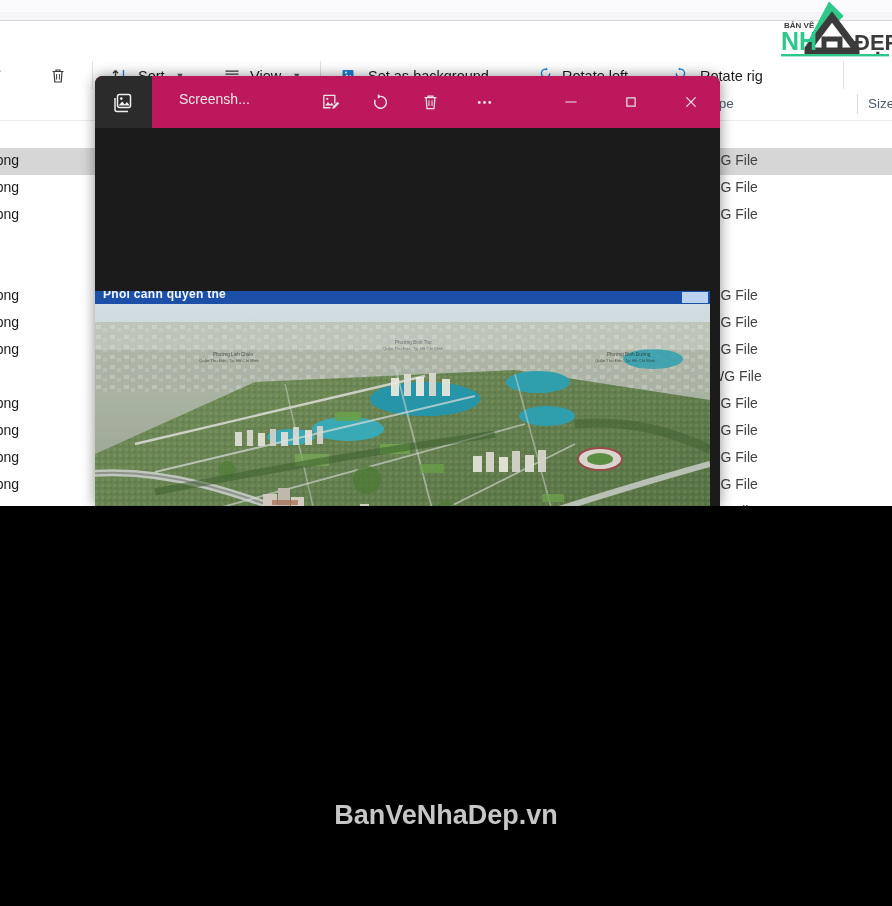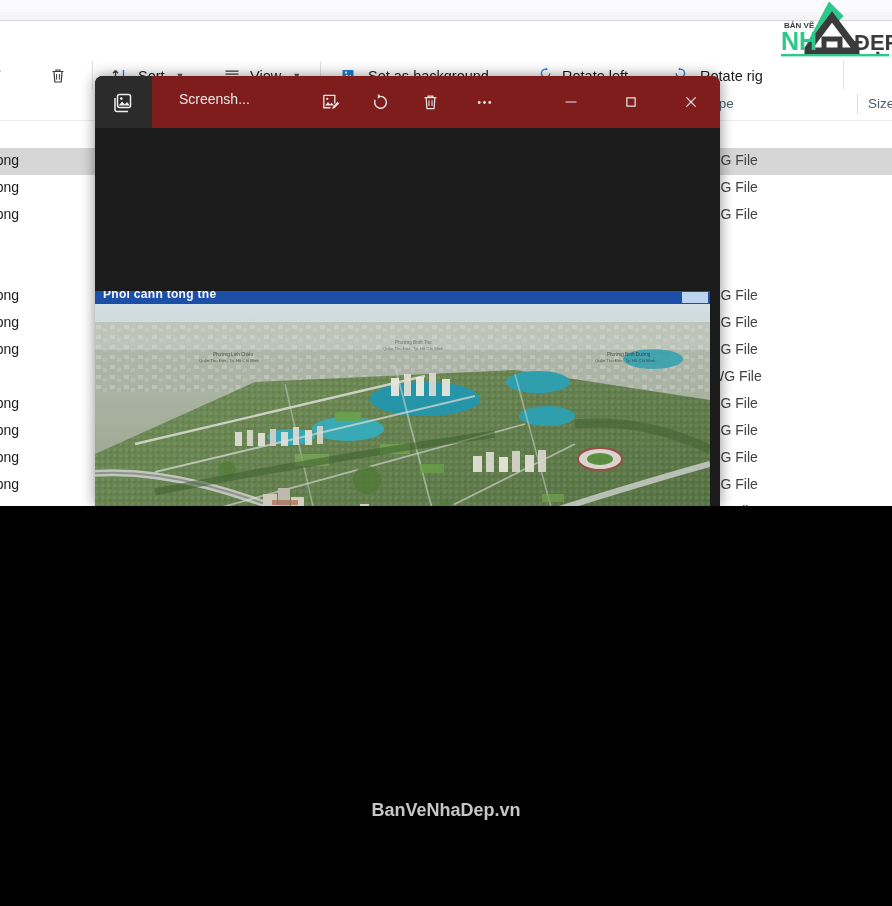--- a/index.html
+++ b/index.html
@@ -36,42 +36,42 @@
   .filelist{position:absolute;left:0;top:121px;width:892px;height:385px;background:#fff;}
   .frow{position:absolute;left:0;width:892px;height:27px;}
   .frow.sel{background:#d6d6d6;}
   .fname{position:absolute;left:-79px;top:4px;font-size:14px;color:#1b1b1b;white-space:nowrap;}
   .ftype{position:absolute;left:701px;top:4px;font-size:14px;color:#424242;white-space:nowrap;}
 
   
   .photos{position:absolute;left:95px;top:76px;width:625px;height:430px;
           background:#202020;border-radius:8px 8px 0 0;overflow:hidden;
           box-shadow:0 0 14px rgba(0,0,0,.45);}
-  .ph-tabstrip{position:absolute;left:0;top:0;width:625px;height:52px;background:#7f1d1d;}
+  .ph-tabstrip{position:absolute;left:0;top:0;width:625px;height:52px;background:#be185d;}
   .ph-tab{position:absolute;left:0;top:0;width:57px;height:52px;background:#2b2b2b;}
   .ph-tabico{position:absolute;left:17px;top:16px;width:22px;height:22px;}
   .ph-title{position:absolute;left:84px;top:15px;font-size:14px;color:#e8e8e8;white-space:nowrap;}
   .ph-btn{position:absolute;top:10px;width:34px;height:32px;display:flex;align-items:center;justify-content:center;}
   .ph-btn svg{display:block;}
   .ph-wbtn{position:absolute;top:8px;width:46px;height:36px;display:flex;align-items:center;justify-content:center;}
   .ph-canvas{position:absolute;left:0;top:52px;width:625px;height:378px;background:#1b1b1b;overflow:hidden;}
 
   
   .img-wrap{position:absolute;left:0;top:163px;width:615px;height:268px;overflow:hidden;background:#6a7a5e;}
   .img-banner{position:absolute;left:0;top:0;width:615px;height:13px;background:#1b4fa8;}
   .img-banner-txt{position:absolute;left:8px;top:-4px;font-size:12px;font-weight:bold;color:#ffffff;
                   letter-spacing:.3px;white-space:nowrap;opacity:.95;}
   .img-banner-r{position:absolute;right:2px;top:1px;width:26px;height:11px;background:#bcd3ef;}
   .aerial{position:absolute;left:0;top:13px;width:615px;height:255px;overflow:hidden;}
   .aerial svg{display:block;width:615px;height:255px;}
 
   
   .wm{position:absolute;left:0;width:892px;text-align:center;color:#c6c6c6;
       font-family:"Liberation Sans","DejaVu Sans",sans-serif;font-weight:bold;}
-  .wm1{top:800px;font-size:18px;}
+  .wm1{top:800px;font-size:27px;}
   .wm2{top:845px;font-size:27px;}
 
   
   .logo{position:absolute;left:768px;top:2px;width:124px;height:66px;}
 </style>
 </head>
 <body>
 
 <div class="screen">
 
@@ -293,21 +293,21 @@
       <div class="ph-wbtn" style="left:573px;">
         <svg viewBox="0 0 24 24" width="22" height="22">
             <path d="M7 7l10 10M17 7L7 17" stroke="#e9e9e9" stroke-width="1.3" fill="none"></path>
           </svg>
       </div>
     </div>
 
     <div class="ph-canvas">
       <div class="img-wrap">
         <div class="img-banner">
-          <div class="img-banner-txt">Phối cảnh tổng thể</div>
+          <div class="img-banner-txt">Phối cảnh quyền thể</div>
           <div class="img-banner-r"></div>
         </div>
         <div class="aerial">
           <svg viewBox="0 0 615 255" preserveAspectRatio="none">
             <defs>
               <linearGradient id="sky" x1="0" y1="0" x2="0" y2="1">
                 <stop offset="0" stop-color="#c9d7dd"></stop>
                   <stop offset="1" stop-color="#9fb095"></stop>
               </linearGradient>
               <linearGradient id="urb" x1="0" y1="0" x2="0" y2="1">

